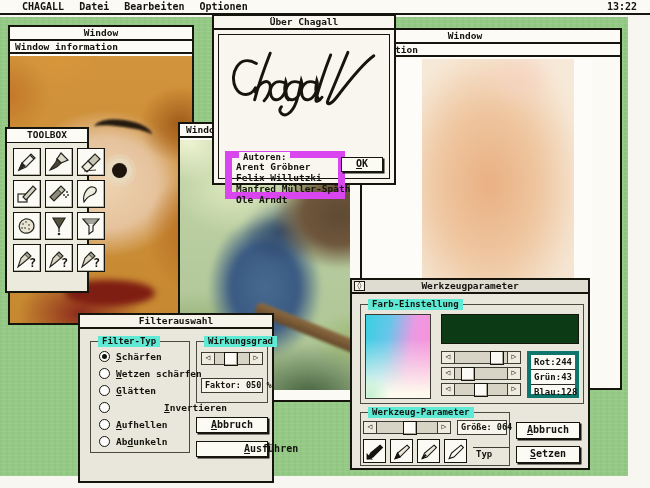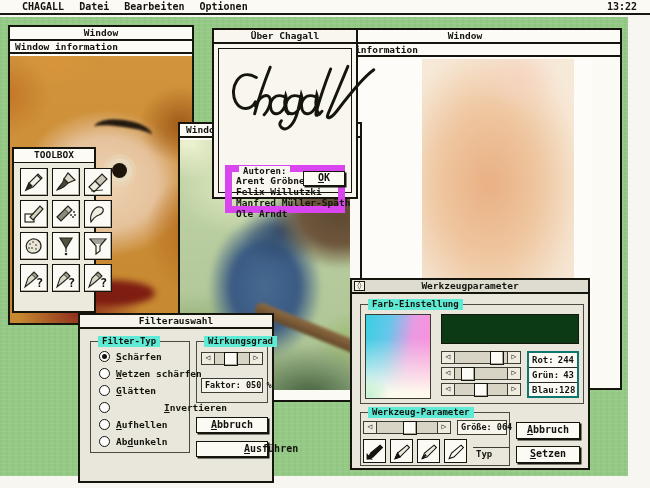--- a/index.html
+++ b/index.html
@@ -77,21 +77,21 @@
   .sl-ar.r { right:0; border-left:1px solid #3c3c34; }
   .sl-th {
     position:absolute; top:-1.5px; width:14px; height:14px;
     background:#fbfaf4; border:1.5px solid #15150e; box-shadow:inset -1px -1px 0 #a8a698;
   }
 
   .fbox { position:absolute; background:#f7f5ec; border:1px solid #3c3c34; font-size:8.5px; line-height:12px; padding-left:3px; white-space:pre; }
   .tbox { position:absolute; border-top:1px solid #3c3c34; font-size:9px; line-height:13px; padding-left:3px; }
 
   
-  .vals { position:absolute; background:#fbfaf4; border:2px solid #0f766e; }
+  .vals { position:absolute; background:#fbfaf4; border:4px solid #0f766e; }
   .vrow { display:flex; justify-content:space-between; height:15px; line-height:14px; font-size:9px; padding:0 3px; border-bottom:1px solid #2a2a22; }
   .vrow:last-child { border-bottom:none; }
 
   
   .tb-grid { position:absolute; left:6px; top:19px; display:grid; grid-template-columns:repeat(3,28px); grid-auto-rows:28px; gap:4px; }
   .tcell { background:#fbfaf4; border:1.5px solid #15150e; box-shadow:inset -1px -1px 0 #b8b5a6; display:flex; align-items:center; justify-content:center; }
   .tcell svg { display:block; }
 
   
   .pencell { position:absolute; width:23px; height:24px; background:#fbfaf4; border:1.5px solid #15150e; display:flex; align-items:center; justify-content:center; }
@@ -222,21 +222,21 @@
     <div class="art" style="left:0; top:0; width:170px; height:250px;">
       <div class="inner bird-inner"></div>
       <div class="branch"></div>
     </div>
     <div class="scrollcol" style="width:10px;"></div>
     <div class="scrollbot" style="height:10px; right:10px;"></div>
     <div class="rsz"></div>
   </div>
 </div>
 
-<div class="dialog about" style="left:212px; top:14px; width:146px; height:171px;margin-top:14px;">
+<div class="dialog about" style="left:212px; top:14px; width:184px; height:171px;">
   <div class="dtitle" style="background:#f8f6ee;">Über Chagall</div>
   <div class="frame">
     <svg class="sig" width="152" height="86" viewBox="0 0 176 96">
       <g fill="none" stroke="#15150e" stroke-width="3.4" stroke-linecap="round">
         <path d="M34 22 C14 10 2 34 10 50 C16 61 28 60 33 50"></path>
         <path d="M50 10 C43 28 36 48 32 64"></path>
         <path d="M33 55 C38 43 48 39 50 47 C51 53 47 61 43 65"></path>
         <path d="M66 44 C55 40 48 49 51 59 C54 67 63 65 67 55 C69 50 69 46 68 43 C66 52 66 60 71 64"></path>
         <path d="M84 44 C73 40 66 49 69 59 C72 67 81 65 85 55 C87 50 87 45 86 42 C83 56 81 73 71 80 C65 84 58 78 63 72"></path>
         <path d="M102 44 C91 40 84 49 87 59 C90 67 99 65 103 55 C105 50 105 45 104 42 C102 52 102 60 107 64"></path>
@@ -250,21 +250,21 @@
         <div class="aline">Arent Gröbner</div>
         <div class="aline">Felix Willutzki</div>
         <div class="aline">Manfred Müller-Späth</div>
         <div class="aline">Ole Arndt</div>
       </div>
     </div>
     <div class="btn" style="right:6px; bottom:6px; width:42px; height:15px; line-height:12px;"><span class="key">O</span><span>K</span></div>
   </div>
 </div>
 
-<div class="window" style="left:12px; top:127px; width:84px; height:166px; background:#ece9dd;margin-top:20px;">
+<div class="window" style="left:5px; top:127px; width:84px; height:166px; background:#ece9dd;">
   <div class="wtitle" style="border-bottom-width:1.5px;">TOOLBOX</div>
   <div class="tb-grid">
     <div class="tcell">
       <svg width="22" height="22" viewBox="0 0 22 22">
           <g stroke="#26261e" stroke-width="1.2" fill="none">
             <path d="M3 19 L6 12 L15 3 L19 7 L10 16 Z" fill="#f4f2ea"></path>
             <path d="M3 19 L6 12 L9 15 Z" fill="#26261e"></path>
             <path d="M14 4 L18 8"></path>
           </g>
         </svg>

